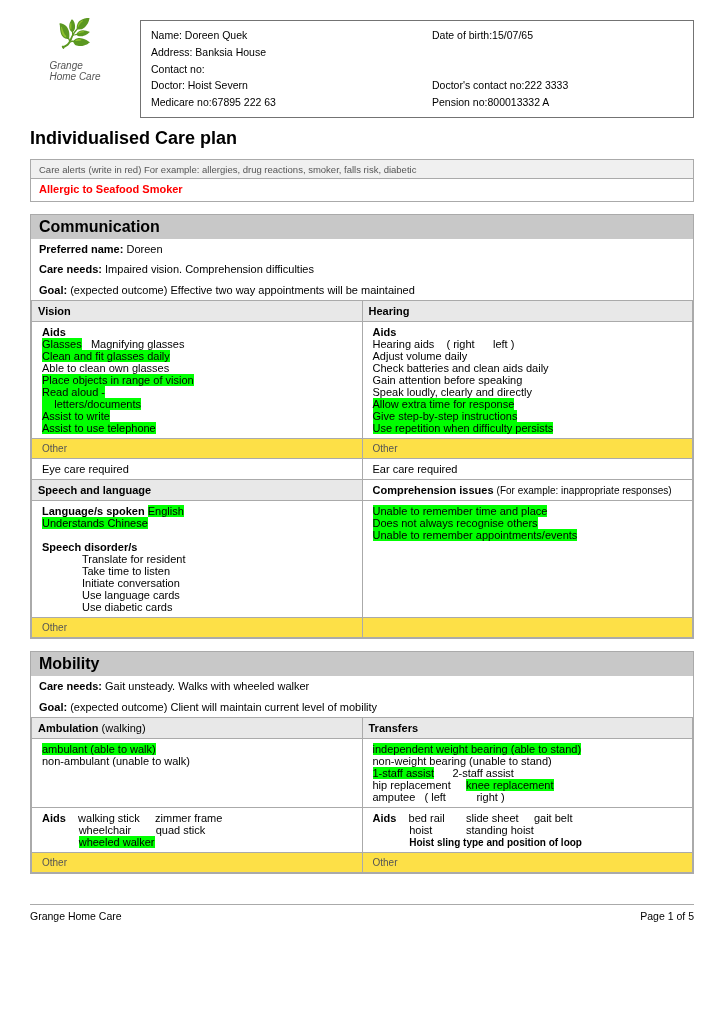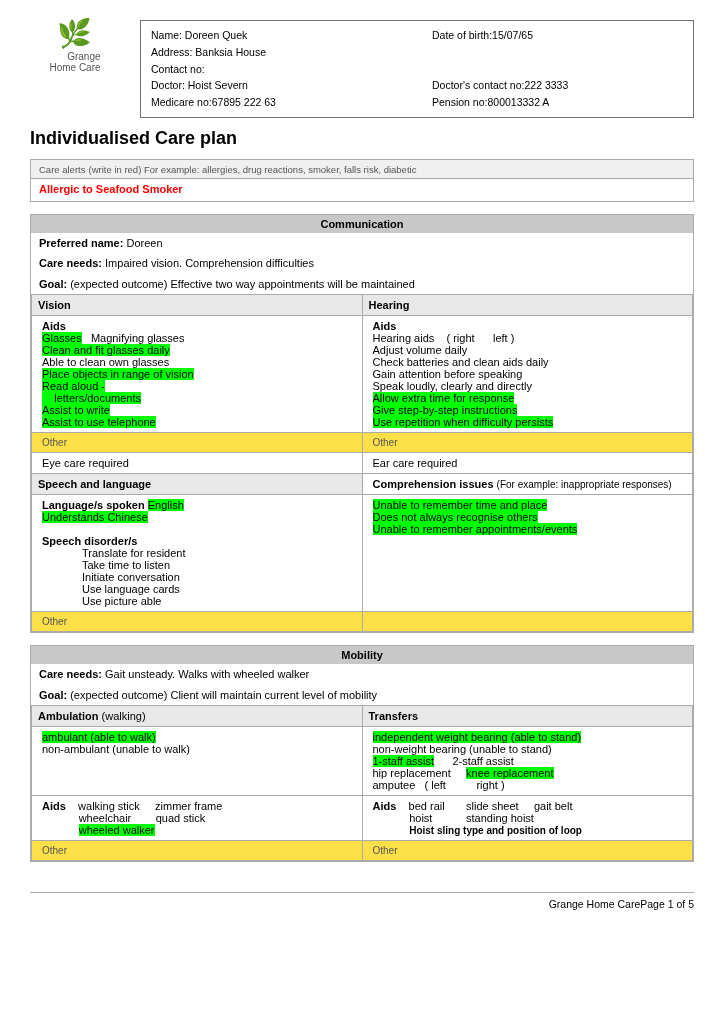--- a/index.html
+++ b/index.html
@@ -24,23 +24,24 @@
       align-items: center;
       margin-right: 20px;
     }
     .logo-icon {
       font-size: 28px;
       color: #8B6914;
       line-height: 1;
     }
     .logo-text {
       font-size: 10px;
-      text-align: right;
+      text-align: left;
       color: #555;
-      margin-top: 3px;
+      margin-top: 12px;
+      font-style: italic;
     }
     .patient-info {
       flex: 1;
       display: flex;
       gap: 30px;
       border: 1px solid #737373;
       padding: 6px 10px;
     }
     .patient-col {
       flex: 1;
@@ -74,22 +75,21 @@
       padding: 4px 8px;
       color: red;
       font-weight: bold;
       font-size: 11px;
       min-height: 22px;
     }
     .section-header {
       background: #c8c8c8;
       padding: 3px 8px;
       font-weight: bold;
-      font-size: 11px;
-      text-align: center;
+      font-size: 16px;
     }
     .info-row {
       padding: 2px 8px;
       font-size: 11px;
       line-height: 1.5;
     }
     .bold { font-weight: bold; }
     .green-highlight { background-color: #00ff00; }
     .two-col-table {
       width: 100%;
@@ -224,21 +224,21 @@
       <td>
         <span class="bold">Language/s spoken</span>
         <span class="green-highlight"> English</span><br>
         <span class="green-highlight">Understands Chinese</span><br>
         <br>
         <span class="bold">Speech disorder/s</span><br>
         <span style="padding-left:40px; display:block;">Translate for resident</span>
         <span style="padding-left:40px; display:block;">Take time to listen</span>
         <span style="padding-left:40px; display:block;">Initiate conversation</span>
         <span style="padding-left:40px; display:block;">Use language cards</span>
-        <span style="padding-left:40px; display:block;">Use picture able</span>
+        <span style="padding-left:40px; display:block;">Use diabetic cards</span>
       </td>
       <td>
         <span class="green-highlight">Unable to remember time and place</span><br>
         <span class="green-highlight">Does not always recognise others</span><br>
         <span class="green-highlight">Unable to remember appointments/events</span>
       </td>
     </tr>
     <tr class="other-row">
       <td>Other</td>
       <td></td>
@@ -295,16 +295,16 @@
       </td>
     </tr>
     <tr class="other-row">
       <td>Other</td>
       <td>Other</td>
     </tr>
   </tbody>
     </table>
 </div>
 
-<div style="margin-top: 30px; display: flex; justify-content: flex-end; border-top: 1px solid #aaa; padding-top: 5px; font-size: 10.5px;">
+<div style="margin-top: 30px; display: flex; justify-content: space-between; border-top: 1px solid #aaa; padding-top: 5px; font-size: 10.5px;">
   <span>Grange Home Care</span>
   <span>Page 1 of 5</span>
 </div>
 
 </body></html>

